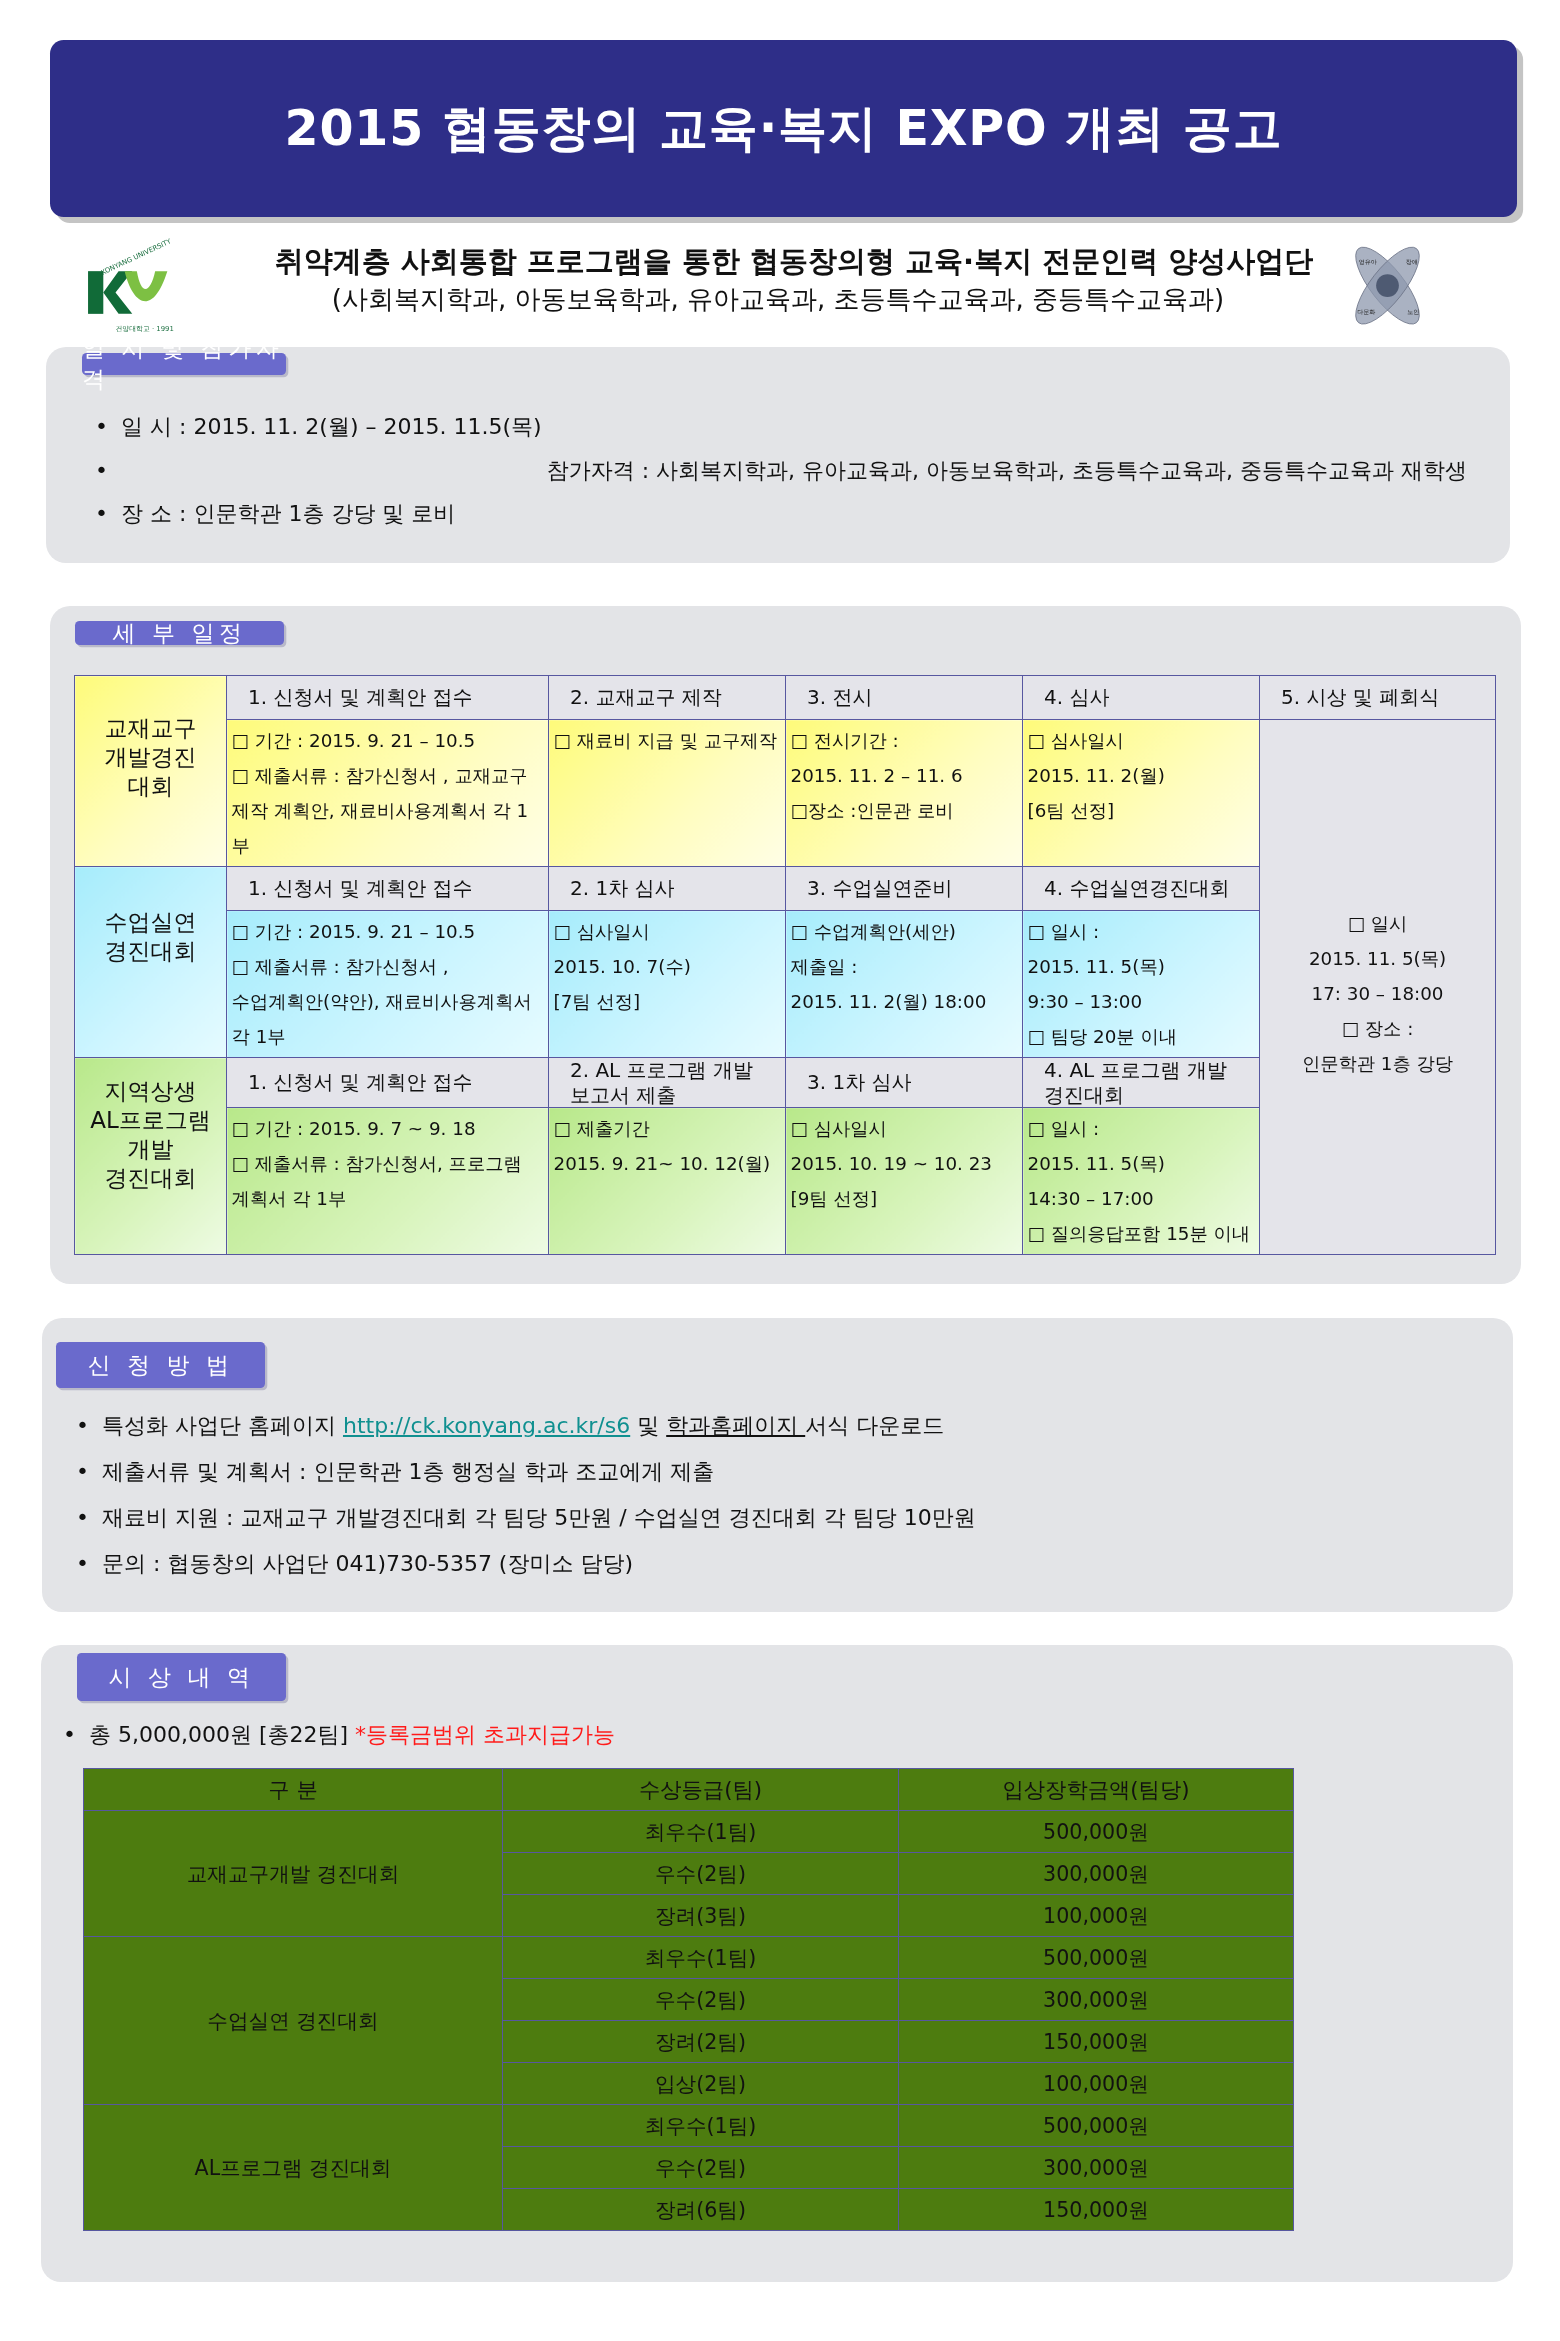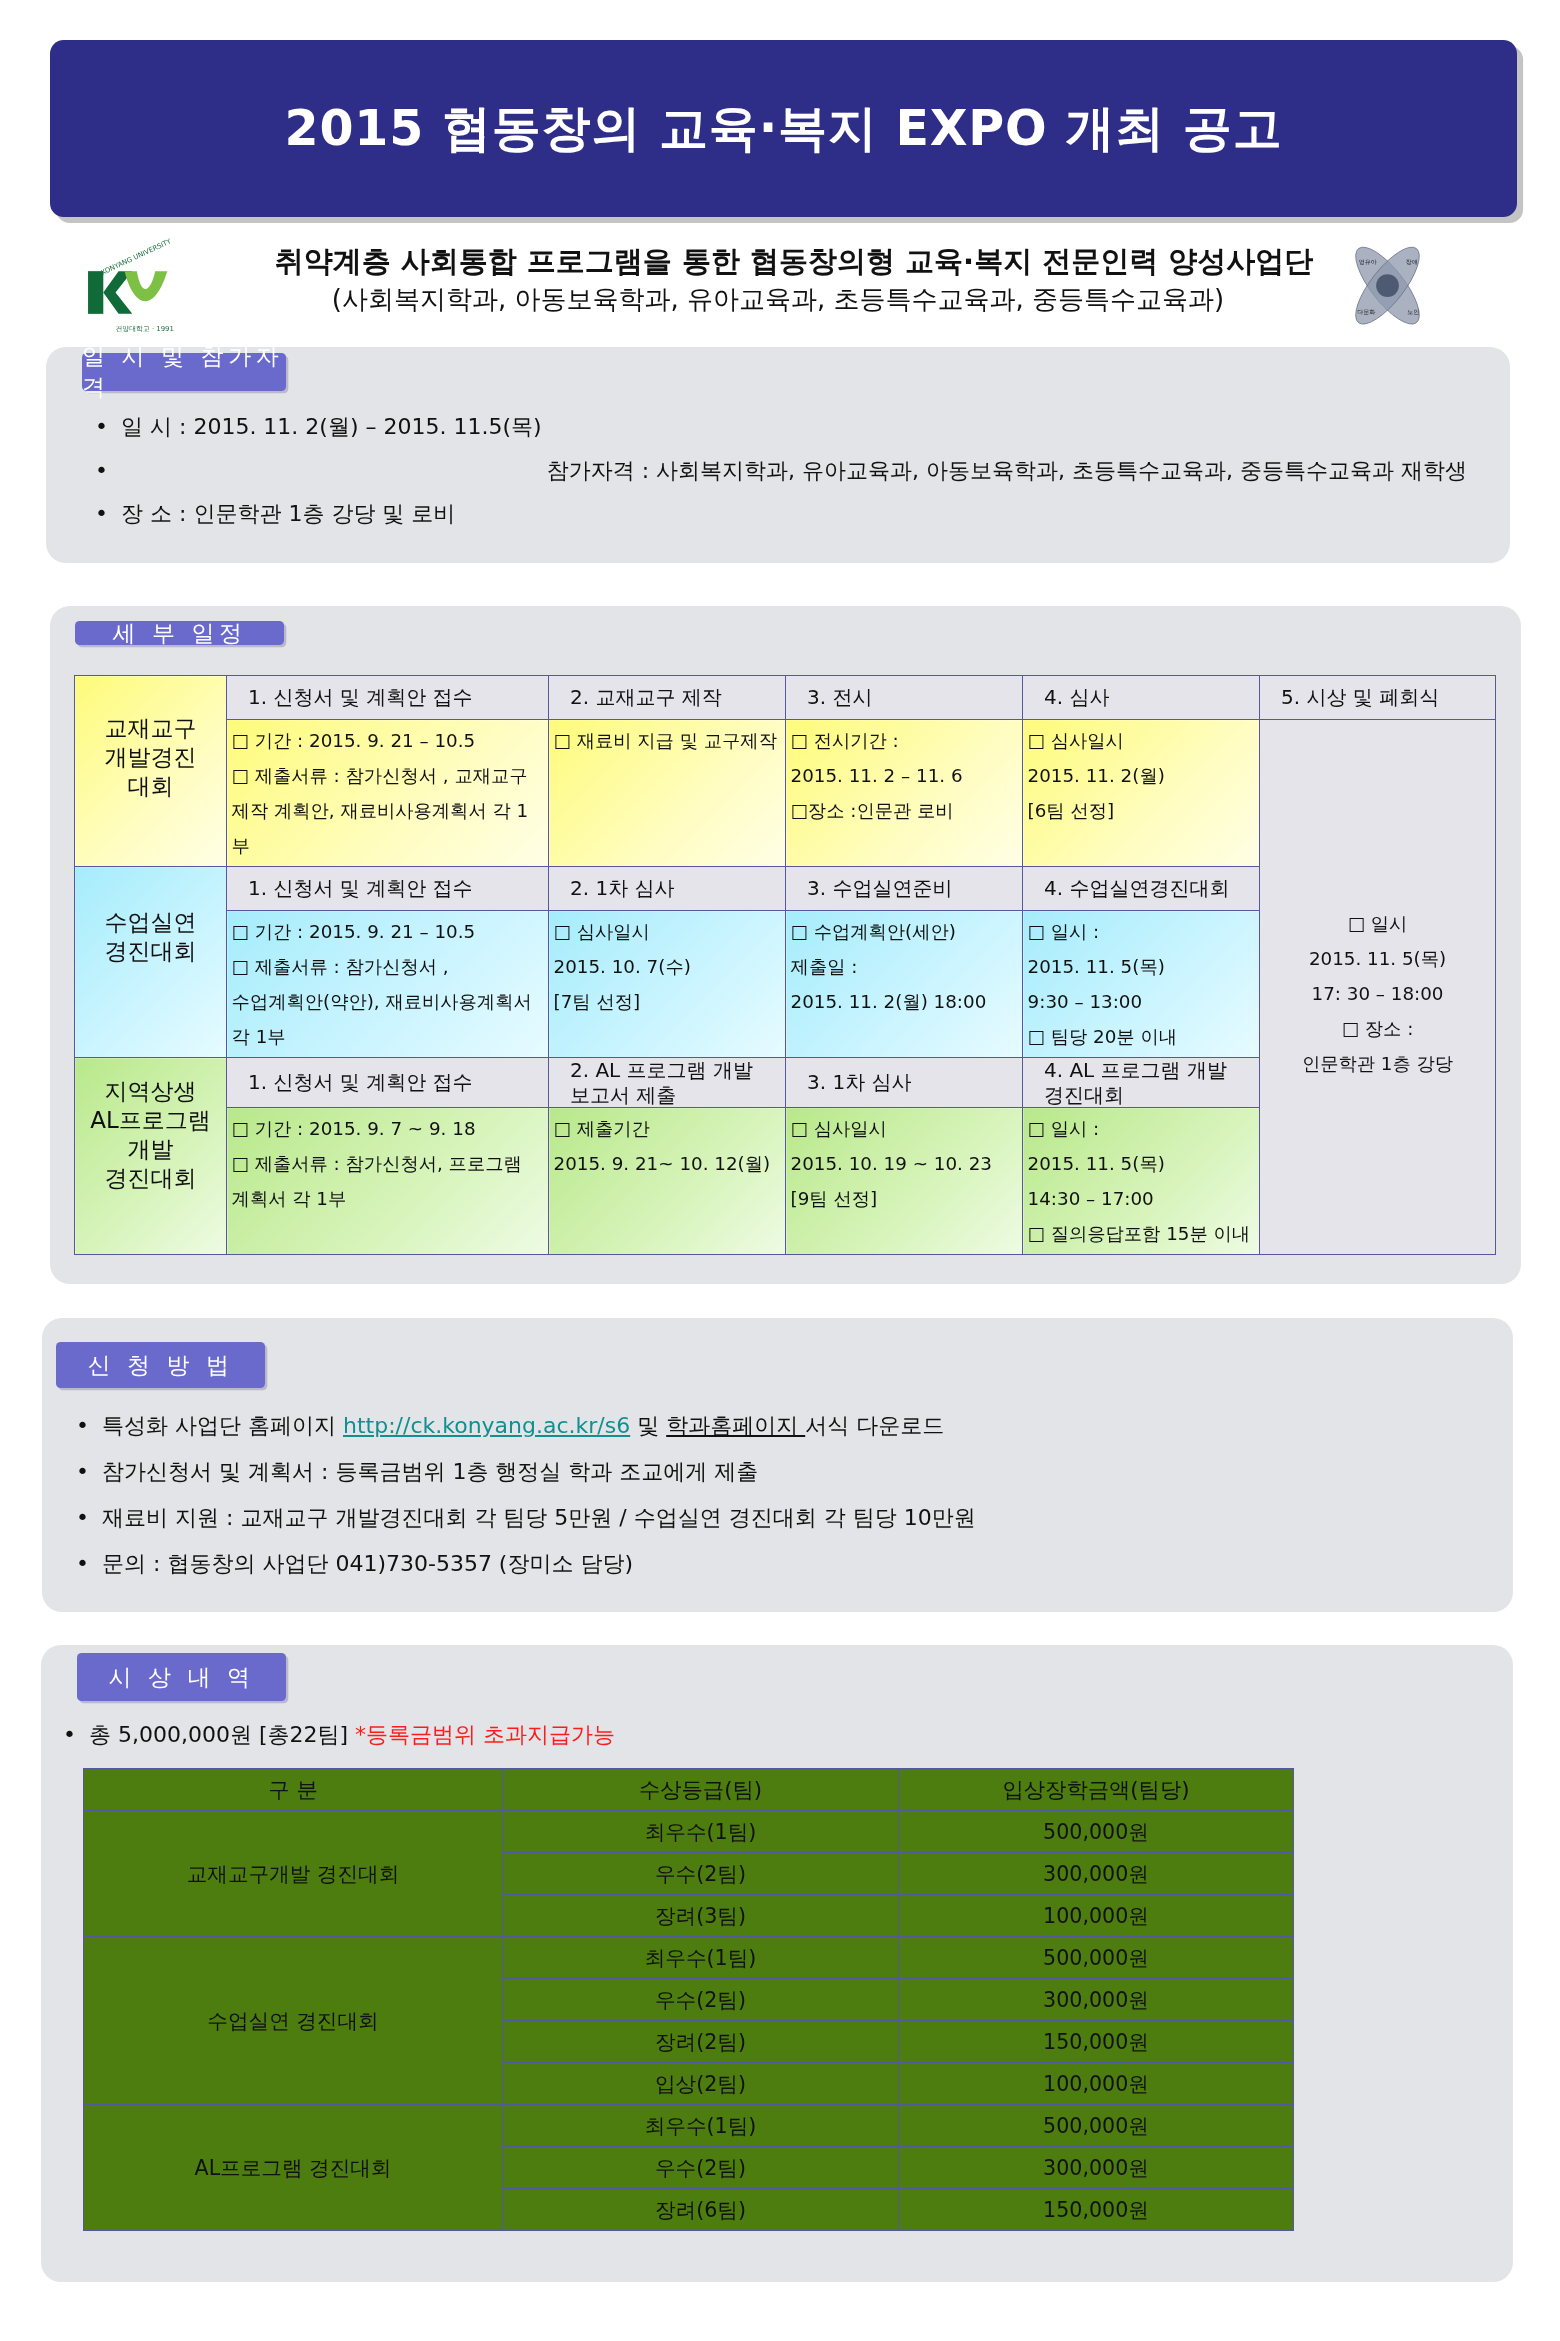--- a/index.html
+++ b/index.html
@@ -71,21 +71,21 @@
     <ellipse cx="60" cy="57" rx="22" ry="62" transform="rotate(38 60 57)" fill="#8e98ad" fill-opacity="0.75" stroke="#6b7386"></ellipse>
     <circle cx="60" cy="57" r="15" fill="#4e5a72"></circle>
     <text x="22" y="28" font-size="8" fill="#222" font-family="DejaVu Sans, sans-serif">영유아</text>
     <text x="84" y="28" font-size="8" fill="#222" font-family="DejaVu Sans, sans-serif">장애</text>
     <text x="20" y="94" font-size="8" fill="#222" font-family="DejaVu Sans, sans-serif">다문화</text>
     <text x="86" y="94" font-size="8" fill="#222" font-family="DejaVu Sans, sans-serif">노인</text>
   </svg>
 </div>
 
 <div class="abs panel" style="left:46px;top:347px;width:1464px;height:216px;"></div>
-<div class="abs sec-head" style="left:82px;top:353px;width:204px;height:38px;">일 시 및 참가자격</div>
+<div class="abs sec-head" style="left:82px;top:353px;width:204px;height:22px;">일 시 및 참가자격</div>
 <ul class="abs bullets" style="left:95px;top:415px;width:1372px;">
   <li style="margin-bottom:20.6px;">일 시 : 2015. 11. 2(월) – 2015. 11.5(목)</li>
   <li style="margin-bottom:20.6px;text-align:right;">참가자격 : 사회복지학과, 유아교육과, 아동보육학과, 초등특수교육과, 중등특수교육과 재학생</li>
   <li>장 소 : 인문학관 1층 강당 및 로비</li>
 </ul>
 
 <div class="abs panel" style="left:50px;top:606px;width:1471px;height:678px;"></div>
 <div class="abs sec-head" style="left:75px;top:621px;width:209px;height:24px;">세 부 일정</div>
 
 <table class="abs sched" style="left:74px;top:675px;width:1420px;">
@@ -179,21 +179,21 @@
   </tr>
 </tbody>
   </table>
 
 <div class="abs panel" style="left:42px;top:1318px;width:1471px;height:294px;"></div>
 <div class="abs sec-head" style="left:56px;top:1342px;width:209px;height:46px;">신 청 방 법</div>
 <ul class="abs bullets" style="left:76px;top:1414px;width:1410px;">
   <li style="margin-bottom:23px;">
     <span>특성화 사업단 홈페이지 </span><a class="link">http://ck.konyang.ac.kr/s6</a><span> 및 </span><a class="ul">학과홈페이지 </a><span>서식 다운로드</span>
   </li>
-  <li style="margin-bottom:23px;">참가신청서 및 계획서 : 등록금범위 1층 행정실 학과 조교에게 제출</li>
+  <li style="margin-bottom:23px;">제출서류 및 계획서 : 인문학관 1층 행정실 학과 조교에게 제출</li>
   <li style="margin-bottom:23px;">재료비 지원 : 교재교구 개발경진대회 각 팀당 5만원 / 수업실연 경진대회 각 팀당 10만원</li>
   <li>문의 : 협동창의 사업단 041)730-5357 (장미소 담당)</li>
 </ul>
 
 <div class="abs panel" style="left:41px;top:1645px;width:1472px;height:637px;"></div>
 <div class="abs sec-head" style="left:77px;top:1653px;width:209px;height:48px;">시 상 내 역</div>
 <ul class="abs bullets" style="left:63px;top:1723px;width:1372px;">
   <li>
     <span>총 5,000,000원 [총22팀] </span><span class="red">*등록금범위 초과지급가능</span>
   </li>

